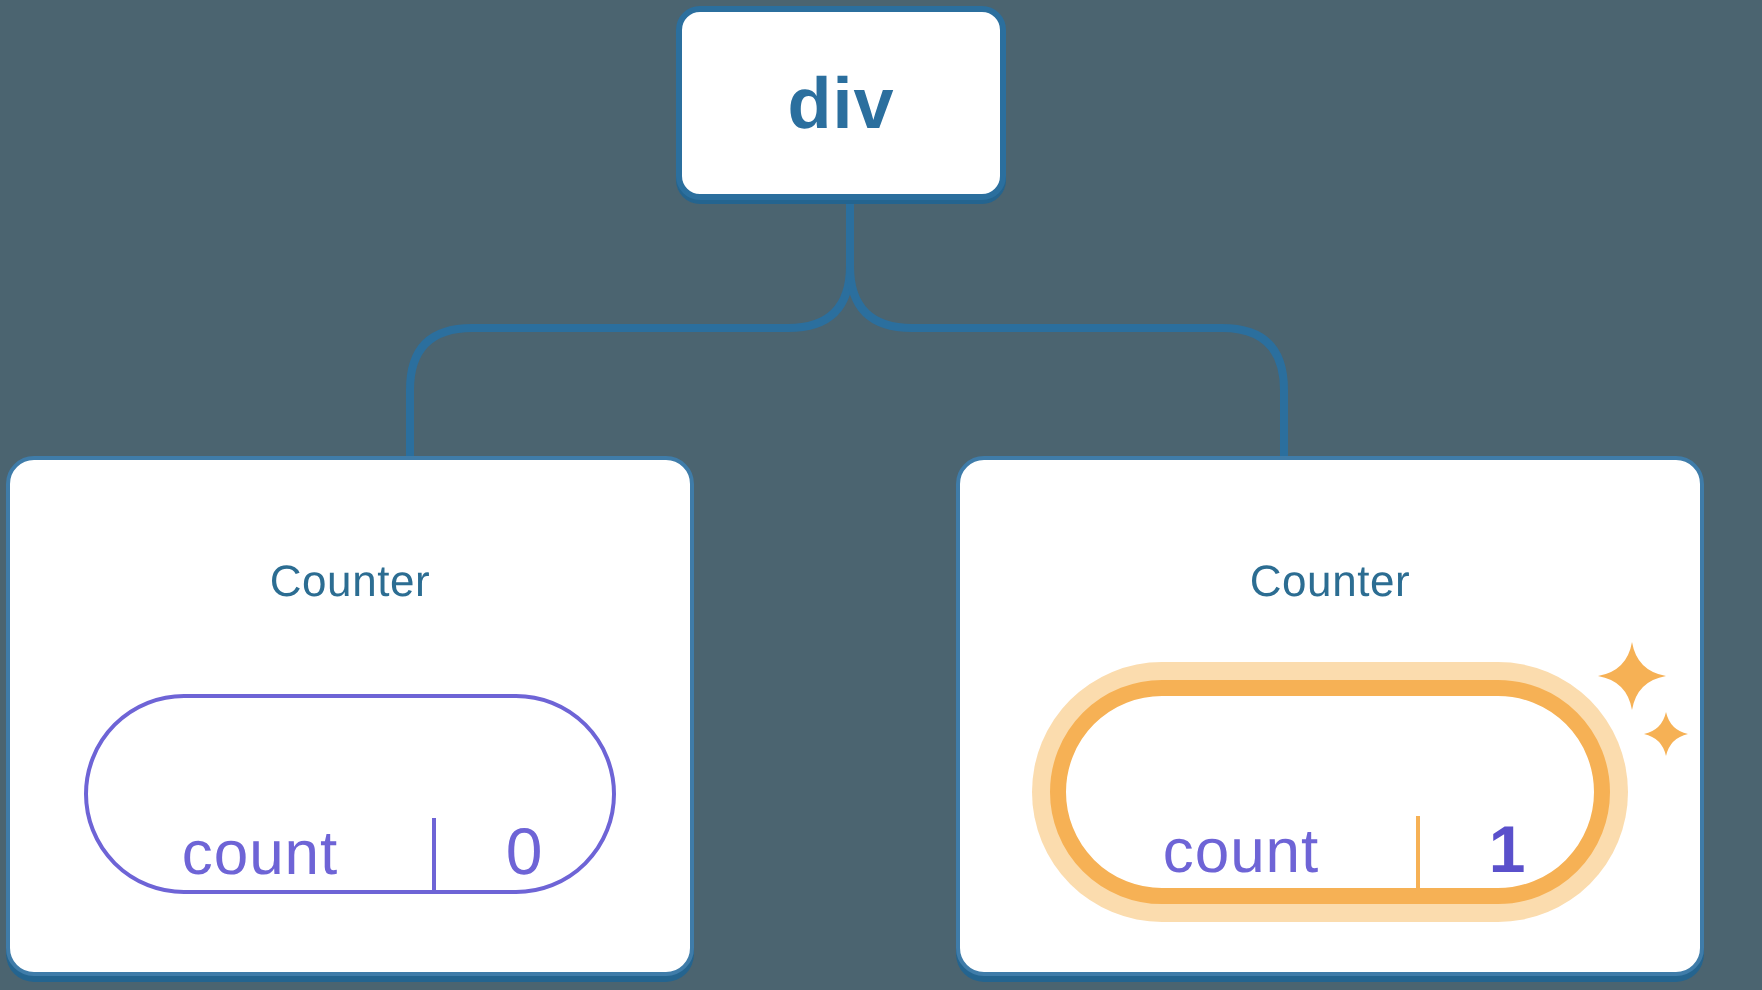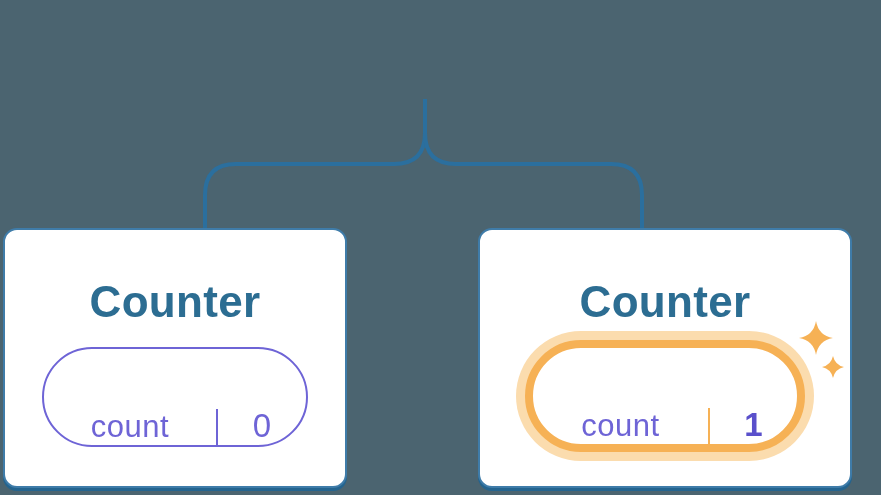--- a/index.html
+++ b/index.html
@@ -60,22 +60,22 @@
     box-shadow: 0 3px 0 var(--card-border-bottom);
     z-index: 2;
   }
   .card-left  { left: 3px;   width: 344px; }
   .card-right { left: 478px; width: 374px; }
 
   .card-title {
     position: absolute;
     top: 280px; left: 0; right: 0;
     text-align: center;
-    font-size: 44px;
-    font-weight: 700;
+    font-size: 22px;
+    font-weight: 400;
     line-height: 1;
     color: var(--title);
     letter-spacing: 0.3px;
     z-index: 2;
   }
   .card-title.t-left  { left: 3px;   width: 344px; }
   .card-title.t-right { left: 478px; width: 374px; }
 
   .pill {
     position: absolute;
@@ -132,20 +132,23 @@
 </head>
 <body>
 
 <div class="stage">
 
   <svg class="connectors" width="881" height="495" viewBox="0 0 881 495" aria-hidden="true">
     <path d="M 425 99 L 425 133 Q 425 164 394 164 L 236 164 Q 205 164 205 195 L 205 229" fill="none" stroke="#2b6f9e" stroke-width="4"></path>
     <path d="M 425 99 L 425 133 Q 425 164 456 164 L 611 164 Q 642 164 642 195 L 642 229" fill="none" stroke="#2b6f9e" stroke-width="4"></path>
   </svg>
 
+  <div class="node-root">
+    <span class="node-root-label">div</span>
+  </div>
 
   <div class="card card-left"></div>
   <div class="card-title t-left">Counter</div>
   <div class="pill pill-plain">
     <div class="pill-key">count</div>
     <div class="pill-value">0</div>
   </div>
 
   <div class="card card-right"></div>
   <div class="card-title t-right">Counter</div>

